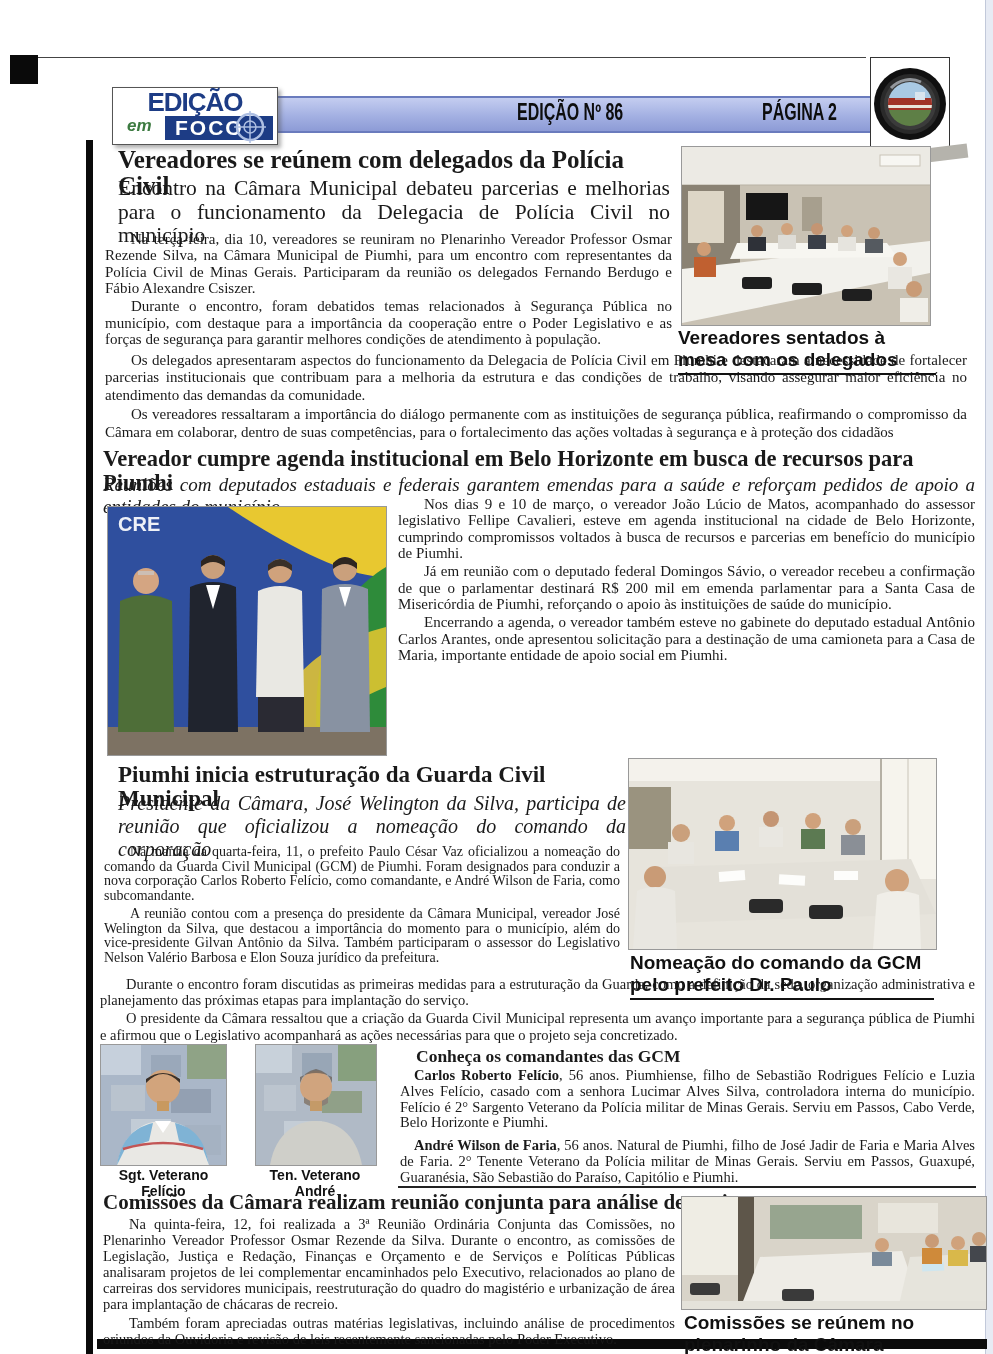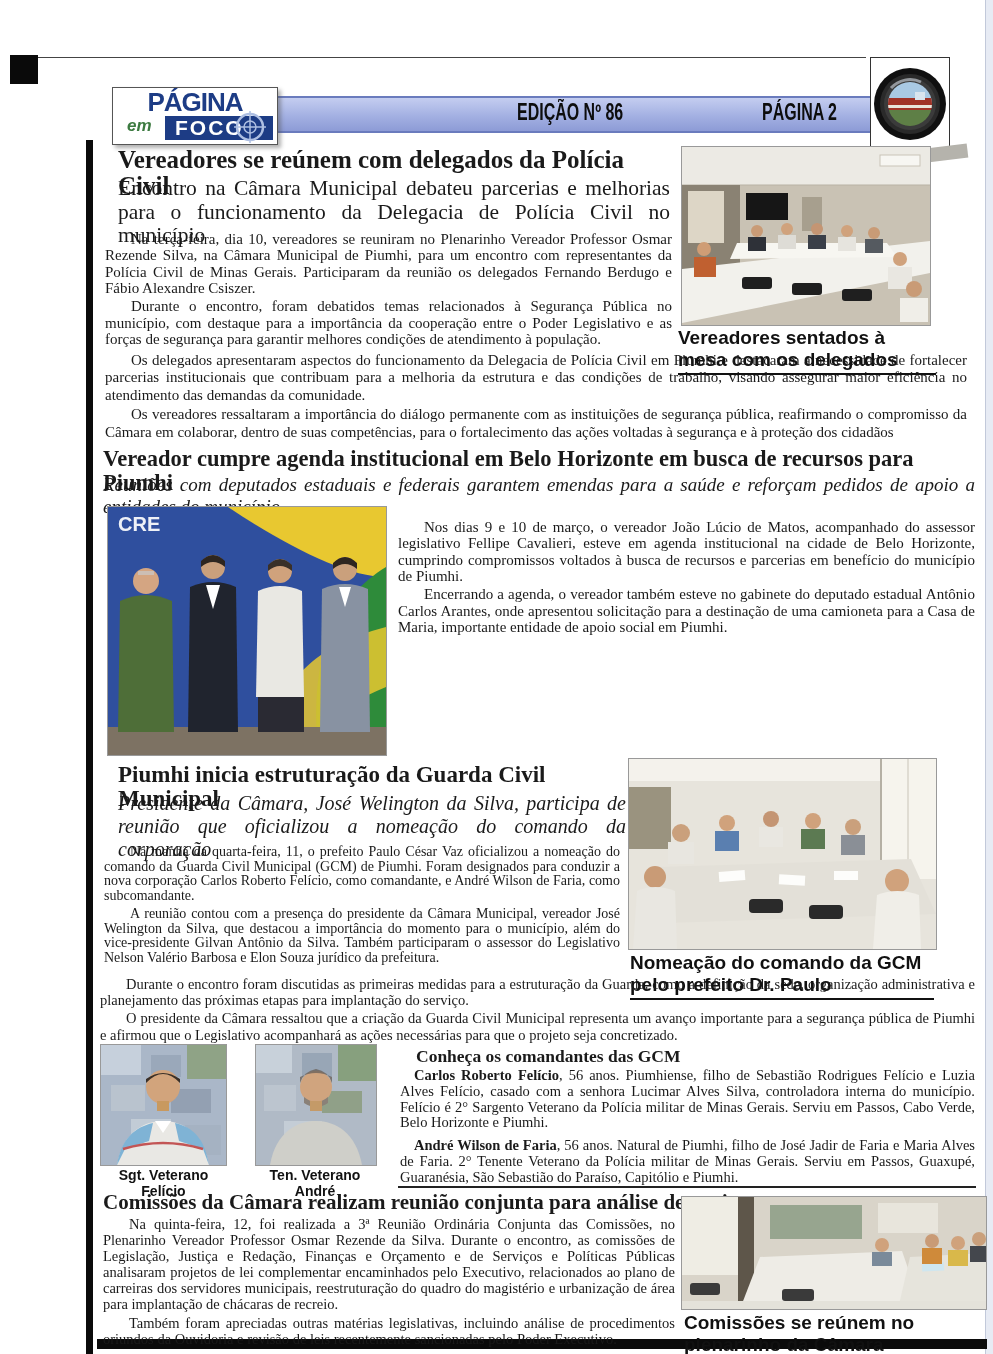--- a/index.html
+++ b/index.html
@@ -44,21 +44,21 @@
     <span class="cond">EDIÇÃO Nº 86</span>
   </div>
   <div class="abs" style="right:38px;top:4px;width:140px;text-align:right;font-size:19px;color:#0d0d0d;">
     <span class="cond">PÁGINA 2</span>
   </div>
 </div>
 
 <div class="abs" style="left:112px;top:87px;width:164px;height:56px;background:#ffffff;
             border:1px solid #555;box-shadow:3px 3px 4px rgba(80,80,80,.45);">
   <div class="abs sans" style="left:0;top:1px;width:164px;text-align:center;font-weight:bold;font-size:26px;
-              color:#1d3c85;letter-spacing:-1px;line-height:1;">PÁGINA</div>
+              color:#1d3c85;letter-spacing:-1px;line-height:1;">EDIÇÃO</div>
   <div class="abs" style="left:52px;top:28px;width:108px;height:24px;background:#1d3c85;"></div>
   <div class="abs sans" style="left:14px;top:29px;font-size:17px;font-weight:bold;font-style:italic;color:#3c7a40;line-height:1;">em</div>
   <div class="abs sans" style="left:62px;top:29px;font-size:21px;font-weight:bold;color:#ffffff;letter-spacing:2px;line-height:1;">FOCO</div>
   <svg class="abs" style="left:118px;top:22px;" width="38" height="34" viewBox="0 0 38 34">
     <circle cx="19" cy="17" r="13" fill="none" stroke="#aebfe2" stroke-width="2.5"></circle>
     <circle cx="19" cy="17" r="6" fill="none" stroke="#aebfe2" stroke-width="1.5"></circle>
     <line x1="19" y1="1" x2="19" y2="33" stroke="#aebfe2" stroke-width="1.5"></line>
     <line x1="3" y1="17" x2="35" y2="17" stroke="#aebfe2" stroke-width="1.5"></line>
   </svg>
 </div>
@@ -152,22 +152,23 @@
     <path d="M160,58 Q172,46 184,58 L184,64 Q172,54 160,64 Z" fill="#3a3028"></path>
     <path d="M150,84 Q172,74 194,84 L196,190 L148,190 Z" fill="#e9e8e3"></path>
     <rect x="150" y="190" width="46" height="35" fill="#2a2a33"></rect>
     <circle cx="237" cy="62" r="12" fill="#caa07c"></circle>
     <path d="M225,56 Q237,44 249,56 L249,62 Q237,52 225,62 Z" fill="#2e2620"></path>
     <path d="M214,82 Q237,72 260,82 L262,225 L212,225 Z" fill="#8892a2"></path>
     <polygon points="231,80 243,80 237,100" fill="#ffffff"></polygon>
   </svg>
 </div>
 
-<div class="abs b1 jt" style="left:398px;top:519px;width:577px;">
+<div class="abs b1 jt" style="left:398px;top:496px;width:577px;">
   <p>Nos dias 9 e 10 de março, o vereador João Lúcio de Matos, acompanhado do assessor legislativo Fellipe Cavalieri, esteve em agenda institucional na cidade de Belo Horizonte, cumprindo compromissos voltados à busca de recursos e parcerias em benefício do município de Piumhi.</p>
+  <p>Já em reunião com o deputado federal Domingos Sávio, o vereador recebeu a confirmação de que o parlamentar destinará R$ 200 mil em emenda parlamentar para a Santa Casa de Misericórdia de Piumhi, reforçando o apoio às instituições de saúde do município.</p>
   <p>Encerrando a agenda, o vereador também esteve no gabinete do deputado estadual Antônio Carlos Arantes, onde apresentou solicitação para a destinação de uma camioneta para a Casa de Maria, importante entidade de apoio social em Piumhi.</p>
 </div>
 
 <div class="abs t3 serif" style="left:118px;top:763px;width:520px;">Piumhi inicia estruturação da Guarda Civil Municipal</div>
 <div class="abs sub3 serif jt" style="left:118px;top:792px;width:508px;">Presidente da Câmara, José Welington da Silva, participa de reunião que oficializou a nomeação do comando da corporação</div>
 
 <div class="abs photo" style="left:628px;top:758px;width:307px;height:190px;border:1px solid #999;">
   <svg width="307" height="190" viewBox="0 0 307 190">
     <rect width="307" height="190" fill="#e7e4dc"></rect>
     <rect width="307" height="22" fill="#f4f2ec"></rect>

